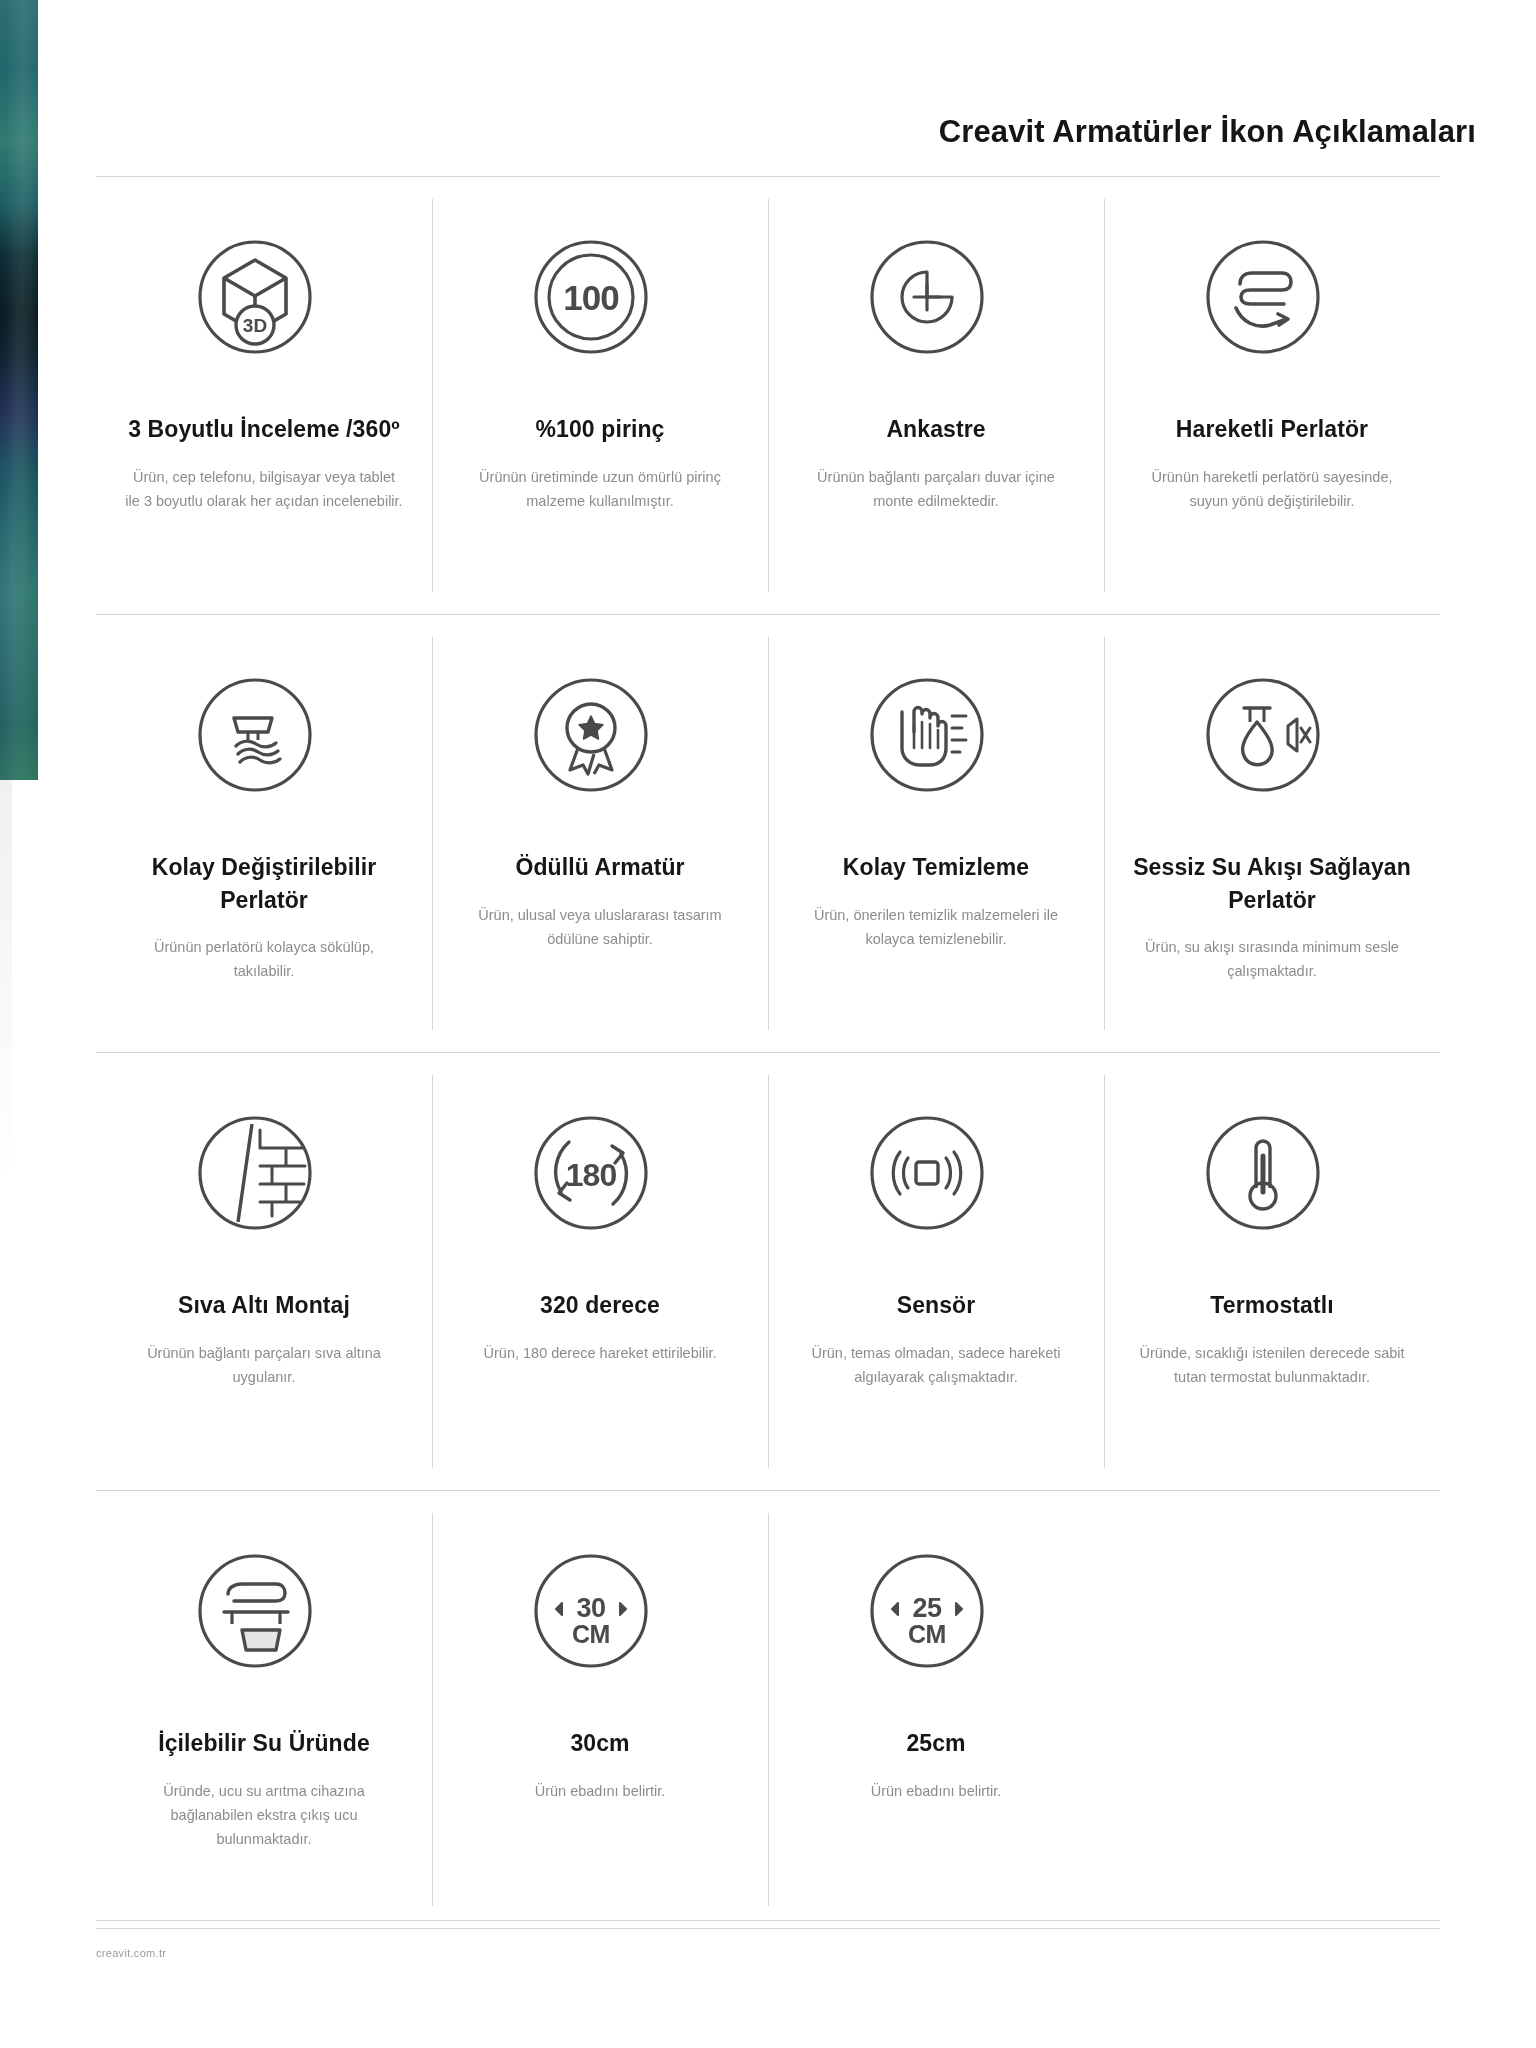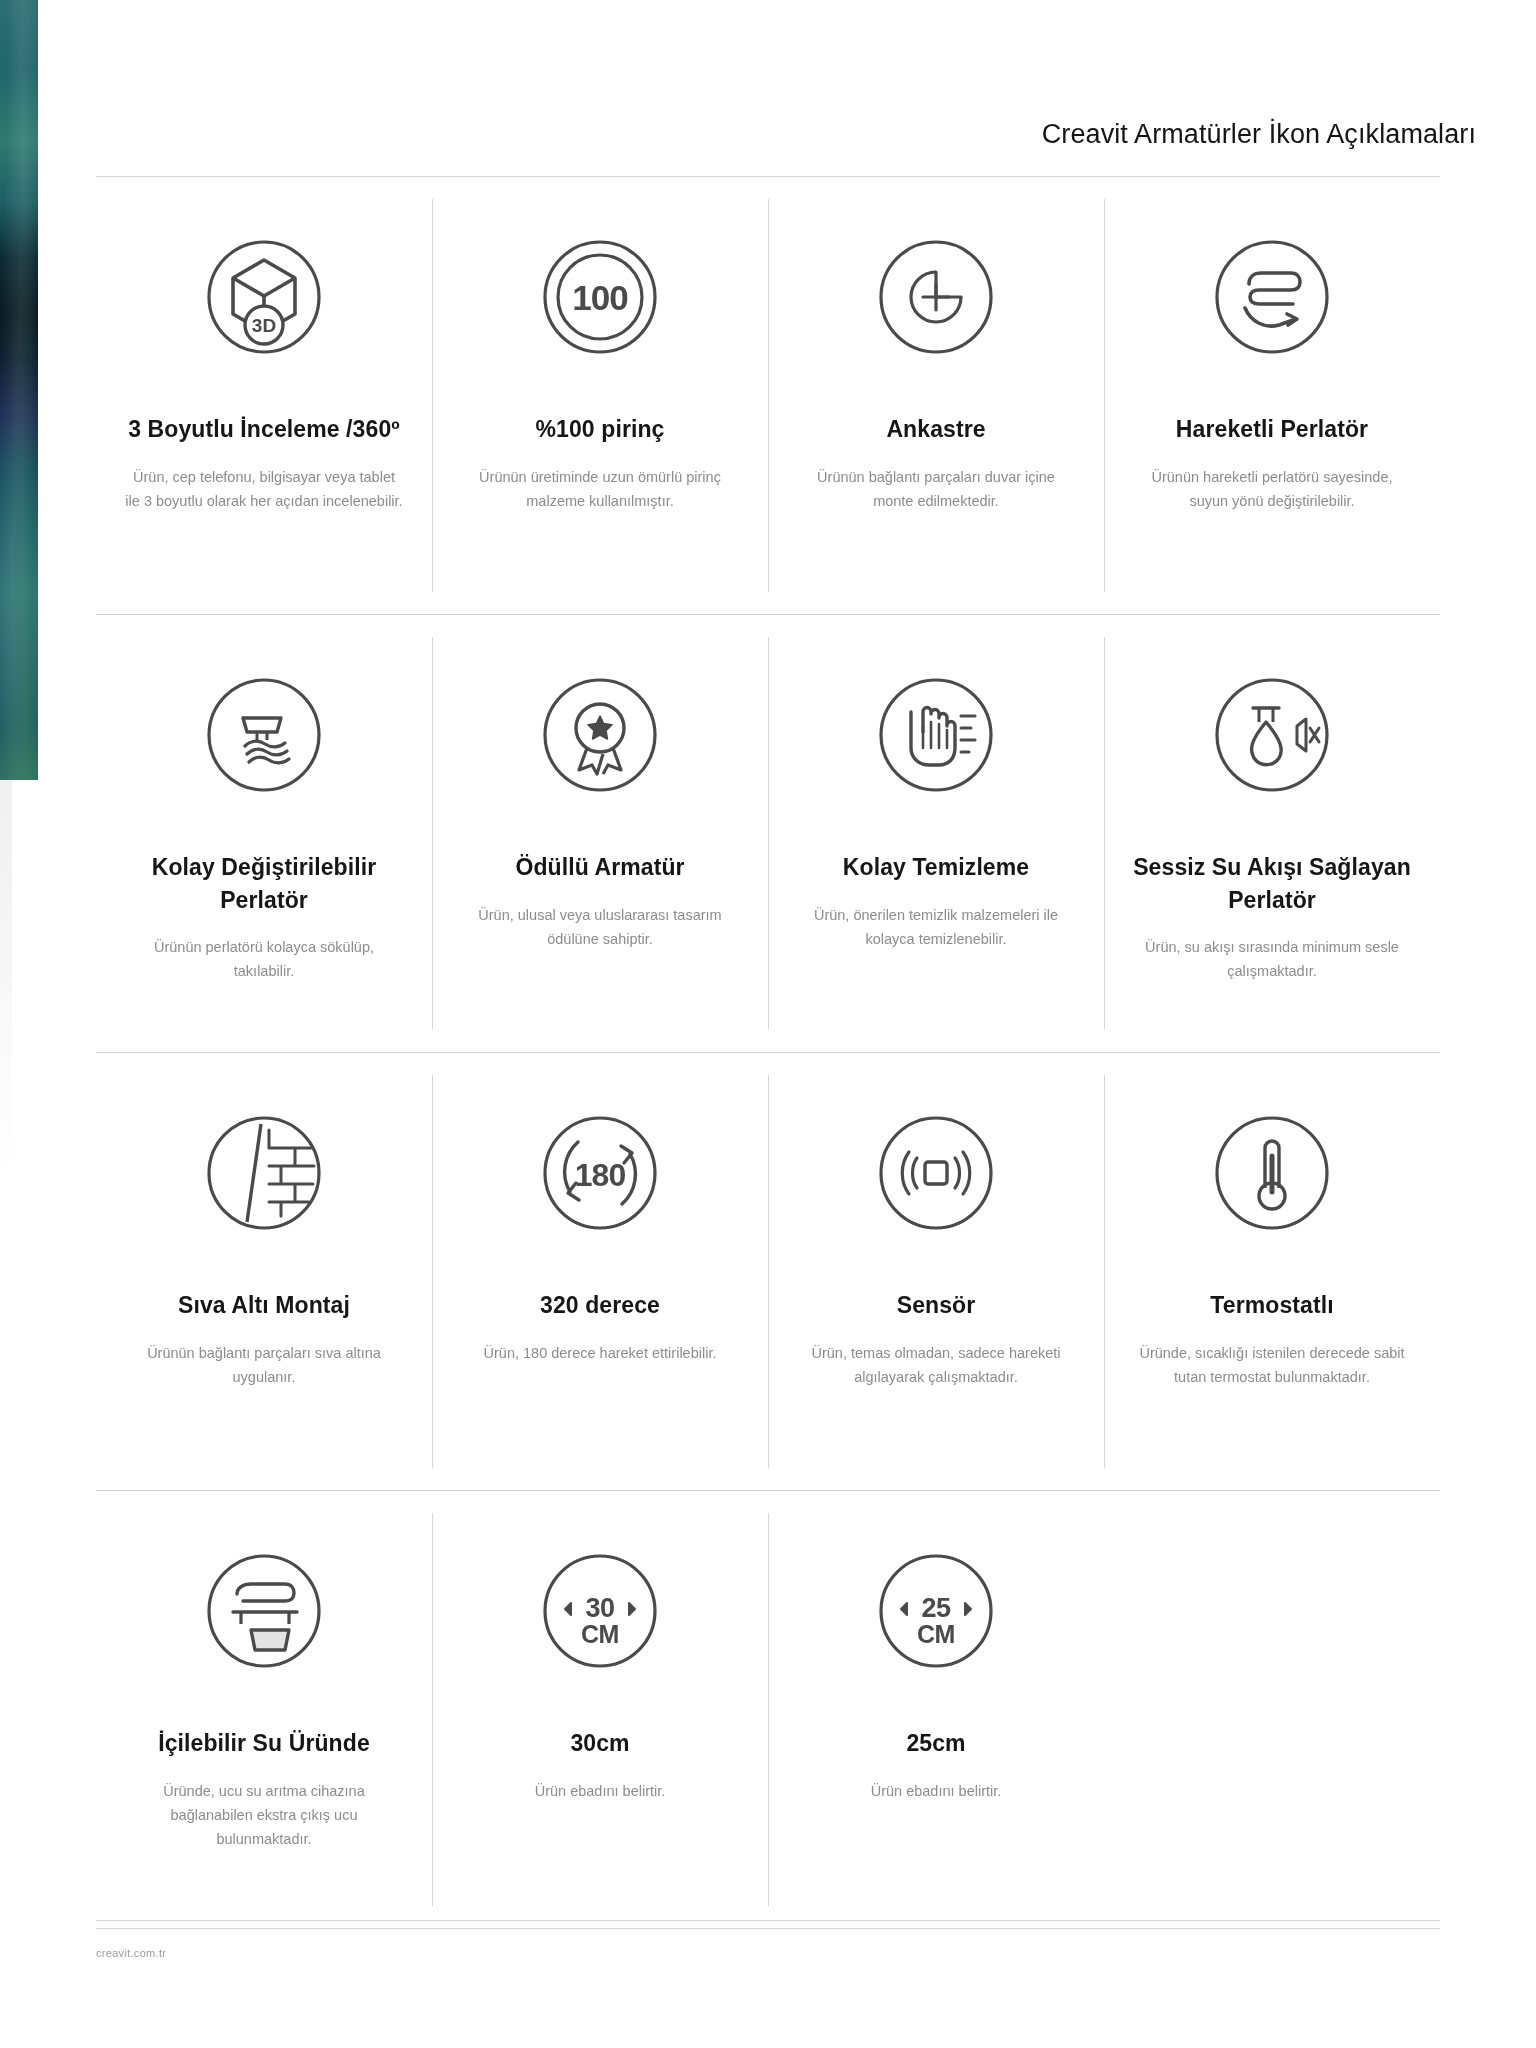--- a/index.html
+++ b/index.html
@@ -72,22 +72,22 @@
   
   .header {
     height: 176px;
     display: flex;
     align-items: flex-end;
     justify-content: flex-end;
     padding-right: 0;
     padding-bottom: 26px;
   }
   .page-title {
-    font-size: 27px;
-    font-weight: normal;
+    font-size: 31px;
+    font-weight: bold;
     letter-spacing: .1px;
     color: #151515;
     text-align: right;
   }
 
   
   .grid {
     width: 1344px;
     margin: 0 auto;
     border-top: 1px solid #d3d3d3;
@@ -117,21 +117,20 @@
     width: 1px;
     background: #d6d6d6;
   }
   .card.empty { visibility: hidden; }
 
   .icon-wrap {
     width: 148px;
     height: 148px;
     display: flex;
     align-items: center;
-    justify-content: center;
     margin-bottom: 42px;
   }
   .icon-wrap svg { display: block; }
 
   .card-title {
     font-size: 23px;
     font-weight: bold;
     line-height: 1.42;
     color: #161616;
     margin-bottom: 20px;

